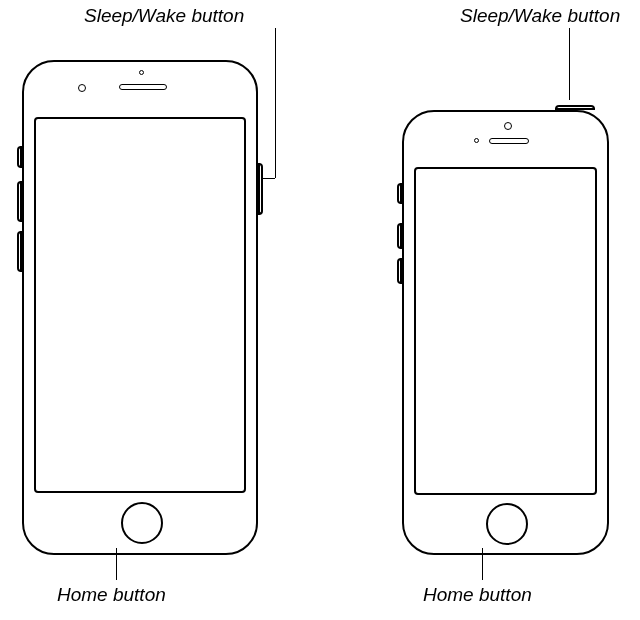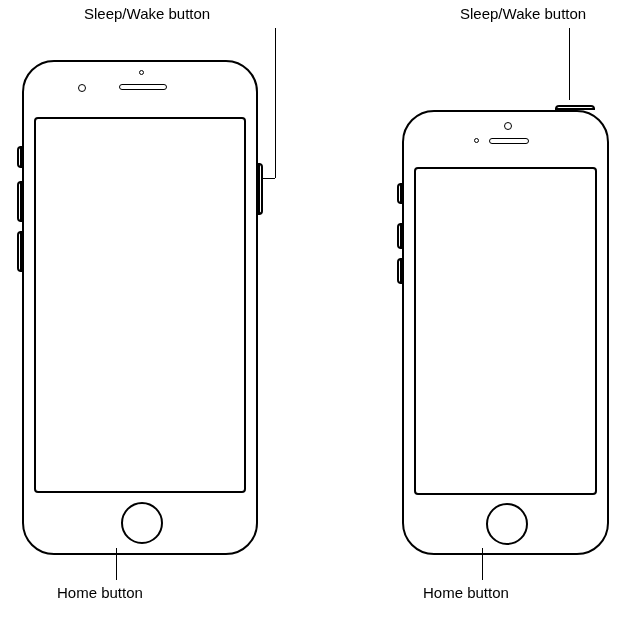--- a/index.html
+++ b/index.html
@@ -15,21 +15,22 @@
     position: relative;
   }
   .container {
     position: relative;
     width: 640px;
     height: 620px;
   }
   .label {
     position: absolute;
     white-space: nowrap;
-    font-size: 15px;
+    font-size: 19px;
+    font-style: italic;
   }
   .leader {
     position: absolute;
     background: #000;
   }
   .phone {
     position: absolute;
     border: 2px solid #000;
     border-radius: 32px;
     background: #fff;

